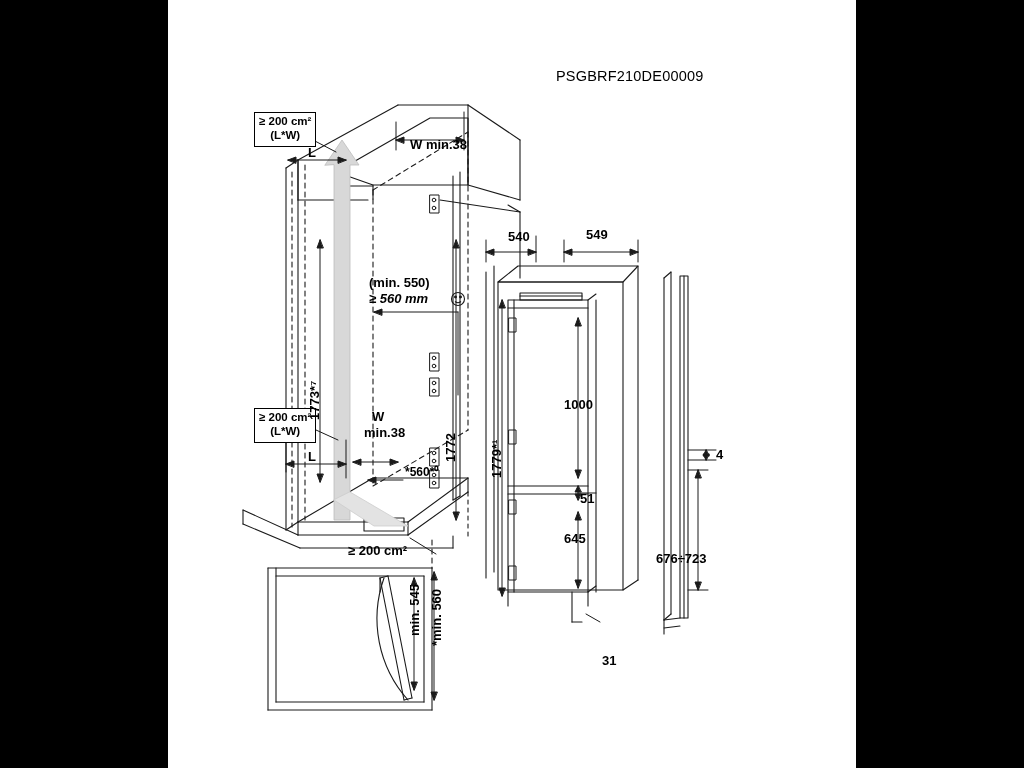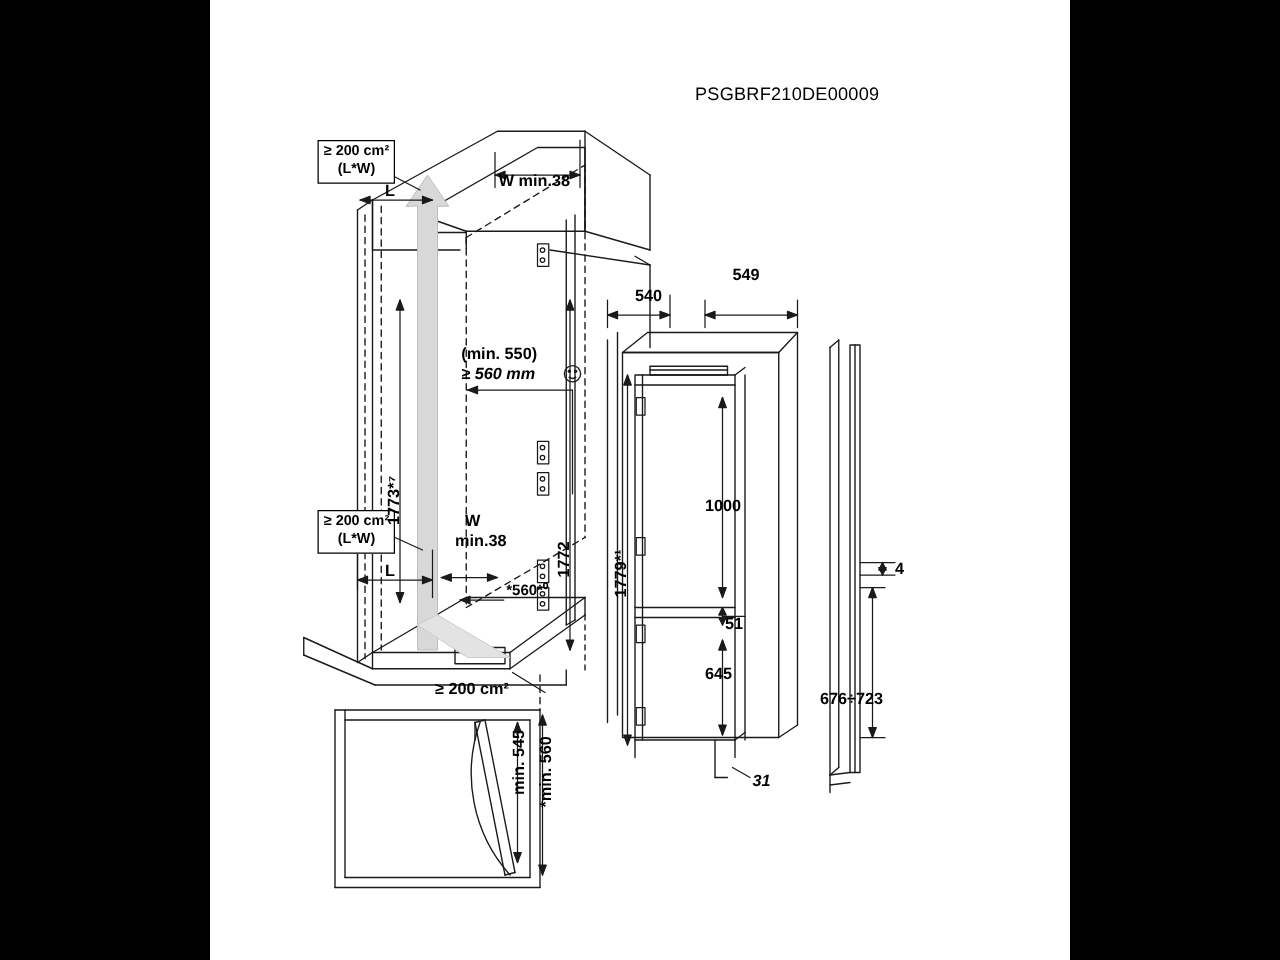--- a/index.html
+++ b/index.html
@@ -367,21 +367,21 @@
     <div class="lbl boxed" style="left:86px; top:112px;">
       <span>≥ 200 cm²</span><br>
       <span>(L*W)</span>
     </div>
 
     <div class="lbl boxed" style="left:86px; top:408px;">
       <span>≥ 200 cm²</span><br>
       <span>(L*W)</span>
     </div>
 
-    <div class="lbl dim" style="left:231px; top:138px;">W min.38</div>
+    <div class="lbl dim" style="left:242px; top:138px;">W min.38</div>
 
     <div class="lbl dim" style="left:140px; top:146px;">L</div>
 
     <div class="lbl dim" style="left:140px; top:450px;">L</div>
 
     <div class="lbl dim" style="left:201px; top:276px;">(min. 550)</div>
 
     <div class="lbl dim" style="left:201px; top:292px;font-style:italic;">≥ 560 mm</div>
 
     <div class="lbl dim vert" style="left:140px; top:420px;">1773*⁷</div>
@@ -390,31 +390,31 @@
 
     <div class="lbl dim" style="left:204px; top:410px;">W</div>
     <div class="lbl dim" style="left:196px; top:426px;">min.38</div>
 
     <div class="lbl dim-sm" style="left:206px; top:466px;">*560*⁰</div>
 
     <div class="lbl dim" style="left:180px; top:544px;">≥ 200 cm²</div>
 
     <div class="lbl dim" style="left:340px; top:230px;">540</div>
 
-    <div class="lbl dim" style="left:418px; top:213px;">549</div>
+    <div class="lbl dim" style="left:418px; top:228px;">549</div>
 
     <div class="lbl dim vert" style="left:322px; top:478px;">1779*¹</div>
 
     <div class="lbl dim" style="left:396px; top:398px;text-align:center;">1000</div>
 
     <div class="lbl dim" style="left:412px; top:492px;text-align:center;">51</div>
 
     <div class="lbl dim" style="left:396px; top:532px;">645</div>
 
-    <div class="lbl dim" style="left:434px; top:618px;font-style:italic;">31</div>
+    <div class="lbl dim" style="left:434px; top:654px;">31</div>
 
     <div class="lbl dim" style="left:548px; top:448px;">4</div>
 
     <div class="lbl dim" style="left:488px; top:552px;">676÷723</div>
 
     <div class="lbl dim vert" style="left:240px; top:636px;">min. 545</div>
 
     <div class="lbl dim vert" style="left:262px; top:646px;">*min. 560</div>
 
   </div>

